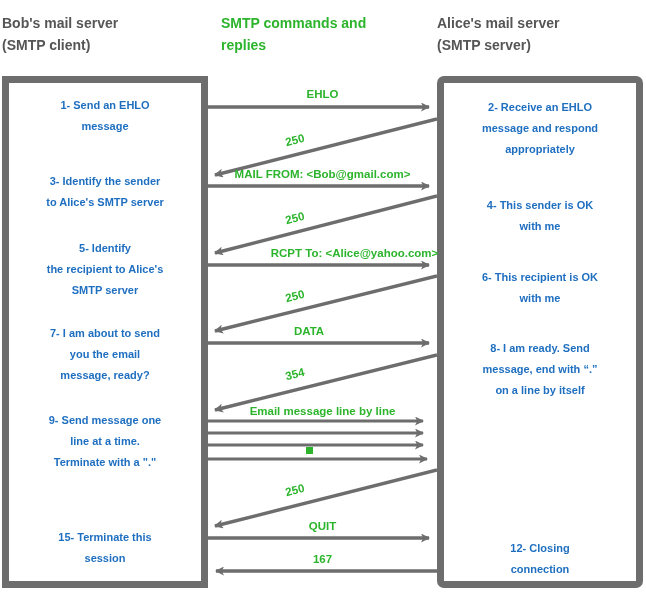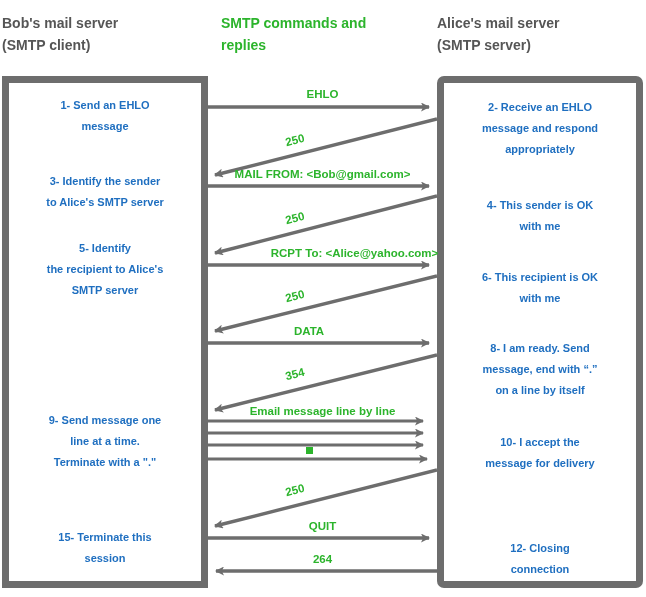--- a/index.html
+++ b/index.html
@@ -105,42 +105,43 @@
 
   <div id="panel-left" class="panel">
     <div class="panel-inner">
       <div class="step" style="top:12px">1- Send an EHLO
 message</div>
       <div class="step" style="top:88px">3- Identify the sender
 to Alice's SMTP server</div>
       <div class="step" style="top:155px">5- Identify
 the recipient to Alice's
 SMTP server</div>
+      <div class="step" style="top:240px">7- I am about to send
+you the email
+message, ready?</div>
       <div class="step" style="top:327px">9- Send message one
 line at a time.
 Terminate with a "."</div>
       <div class="step" style="top:444px">15- Terminate this
 session</div>
     </div>
   </div>
 
   <div id="panel-right" class="panel">
     <div class="panel-inner">
       <div class="step" style="top:14px">2- Receive an EHLO
 message and respond
 appropriately</div>
       <div class="step" style="top:112px">4- This sender is OK
 with me</div>
       <div class="step" style="top:184px">6- This recipient is OK
 with me</div>
       <div class="step" style="top:255px">8-  I am ready. Send
 message, end with “.”
 on a line by itself</div>
-      <div class="step" style="top:349px">10-  I accept the
-message for delivery</div>
       <div class="step" style="top:455px">12-  Closing
 connection</div>
     </div>
   </div>
 
   <div id="center-stage">
 
     <svg width="229" height="512" viewBox="0 0 229 512">
       <defs>
         <marker id="ahR" markerWidth="9" markerHeight="9" refX="8" refY="4.5" orient="auto" markerUnits="userSpaceOnUse">
@@ -196,17 +197,17 @@
     <div class="msg-label diag" style="left:62px; top:292px; width:50px; transform:rotate(-14deg);">354</div>
 
     <div class="msg-label" style="left:0;  top:329px; width:229px;">Email message line by line</div>
 
     <div class="dot-marker" style="left:98px; top:371px;"></div>
 
     <div class="msg-label diag" style="left:62px; top:408px; width:50px; transform:rotate(-14deg);">250</div>
 
     <div class="msg-label" style="left:0;  top:444px; width:229px;">QUIT</div>
 
-    <div class="msg-label" style="left:0;  top:477px; width:229px;">264</div>
+    <div class="msg-label" style="left:0;  top:477px; width:229px;">167</div>
 
   </div>
 
 </div>
 
 </body></html>

